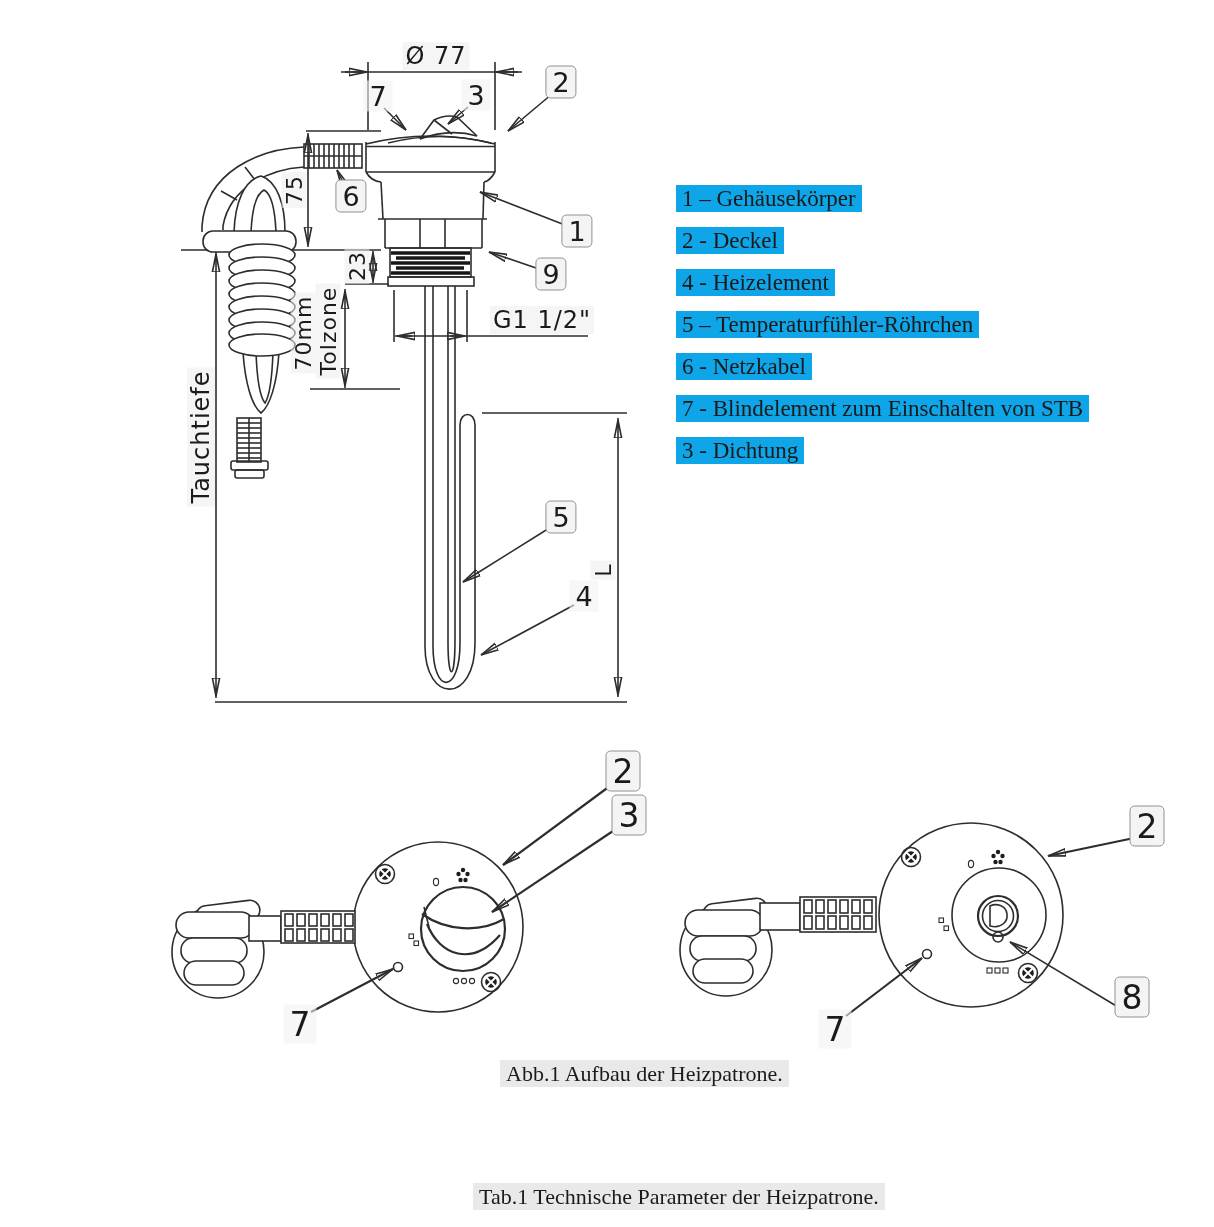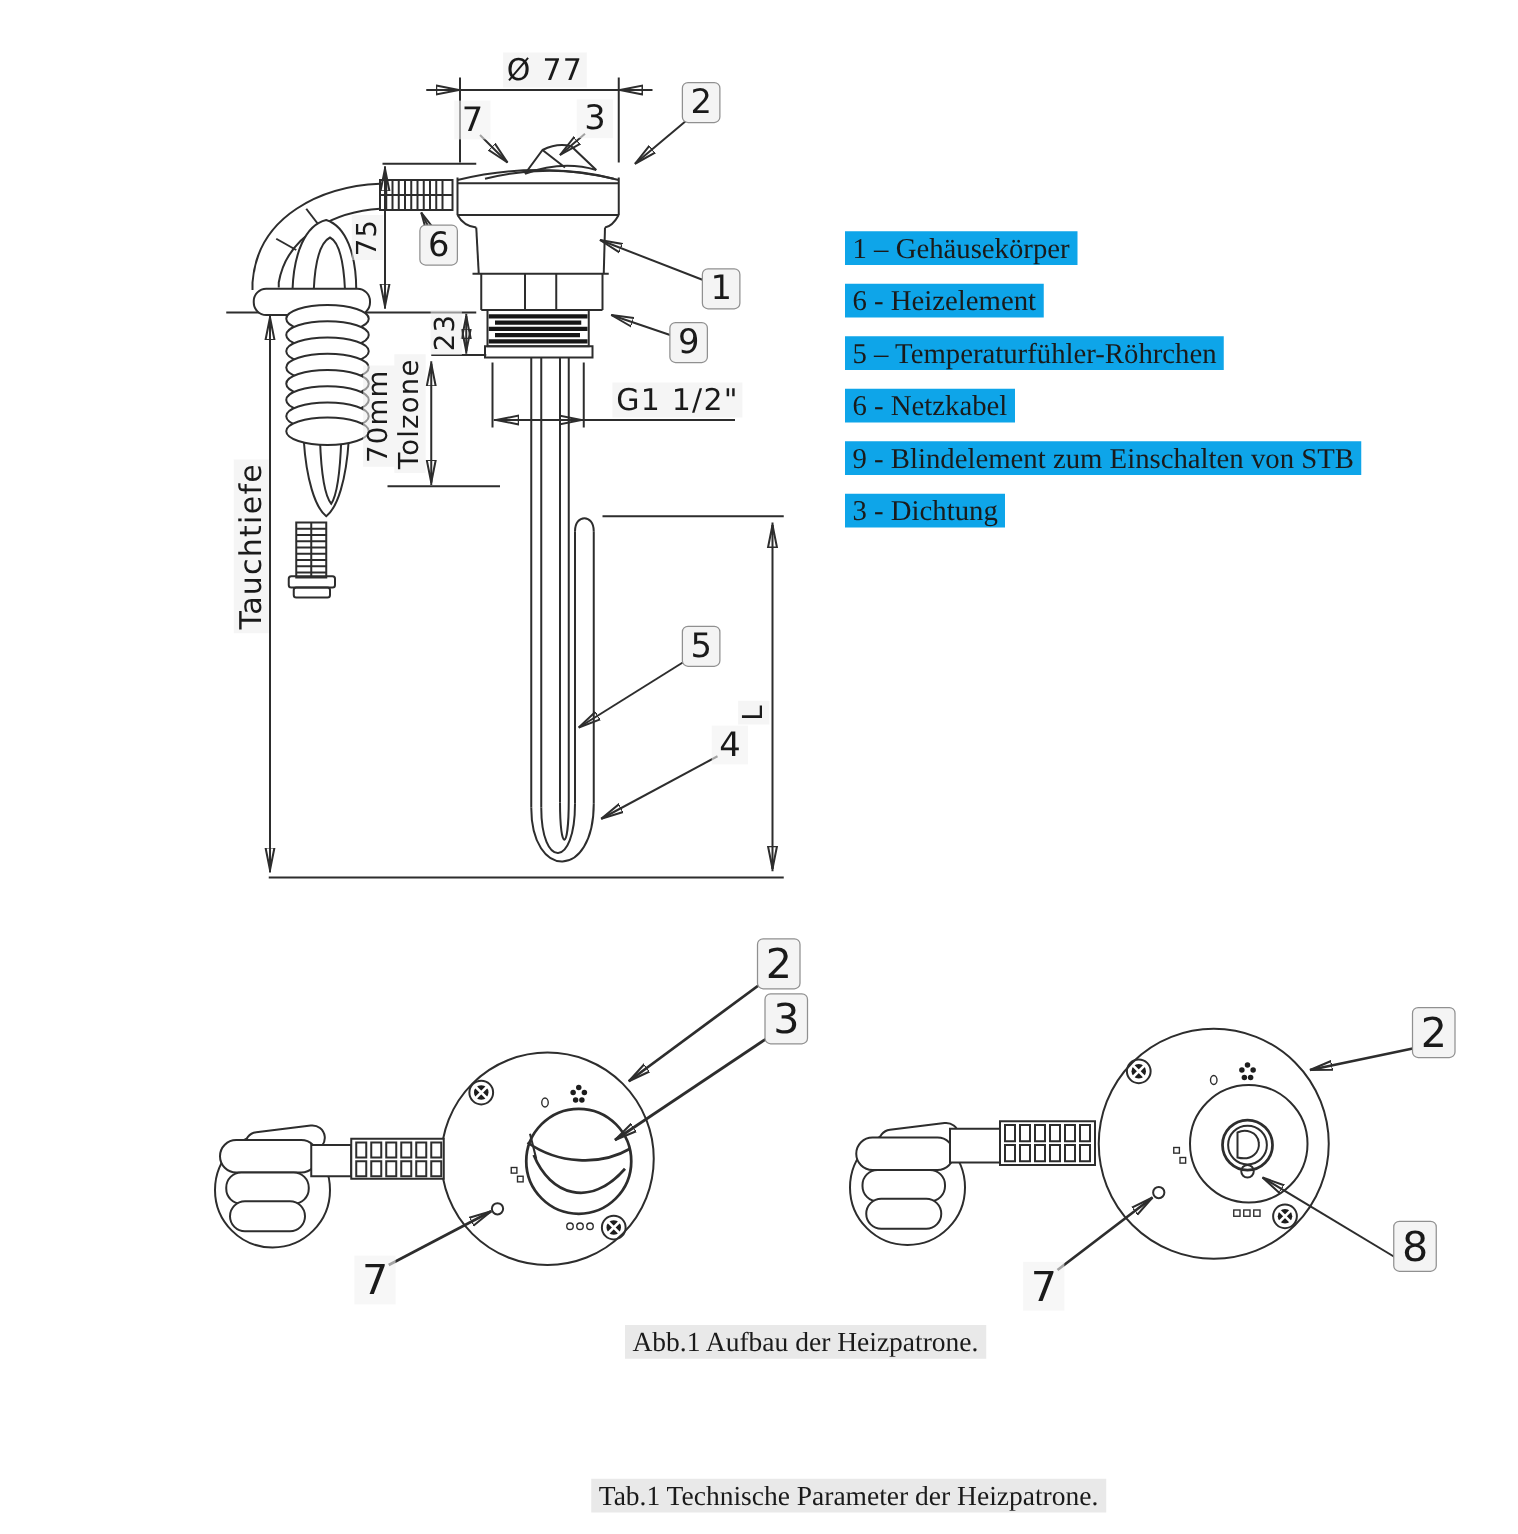--- a/index.html
+++ b/index.html
@@ -315,24 +315,25 @@
   <div class="txt callout big boxed" style="left:575px;top:771px;">2</div>
   <div class="txt callout big boxed" style="left:581px;top:815px;">3</div>
   <div class="txt callout big" style="left:252px;top:1024px;">7</div>
 
   <div class="txt callout big boxed" style="left:1099px;top:826px;">2</div>
   <div class="txt callout big boxed" style="left:1084px;top:997px;">8</div>
   <div class="txt callout big" style="left:787px;top:1029px;">7</div>
 
   <div class="legend">
     <div class="legend-item"><span>1 – Gehäusekörper</span></div>
-    <div class="legend-item"><span>6 - Heizelement</span></div>
+    <div class="legend-item"><span>2 - Deckel</span></div>
+    <div class="legend-item"><span>4 - Heizelement</span></div>
     <div class="legend-item"><span>5 – Temperaturfühler-Röhrchen</span></div>
     <div class="legend-item"><span>6 - Netzkabel</span></div>
-    <div class="legend-item"><span>9 - Blindelement zum Einschalten von STB</span></div>
+    <div class="legend-item"><span>7 - Blindelement zum Einschalten von STB</span></div>
     <div class="legend-item"><span>3 - Dichtung</span></div>
   </div>
 
   <div class="caption" style="left:452px;top:1061px;">
     <span>Abb.1 Aufbau der Heizpatrone.</span>
   </div>
   <div class="caption" style="left:425px;top:1184px;">
     <span>Tab.1 Technische Parameter der Heizpatrone.</span>
   </div>
 

